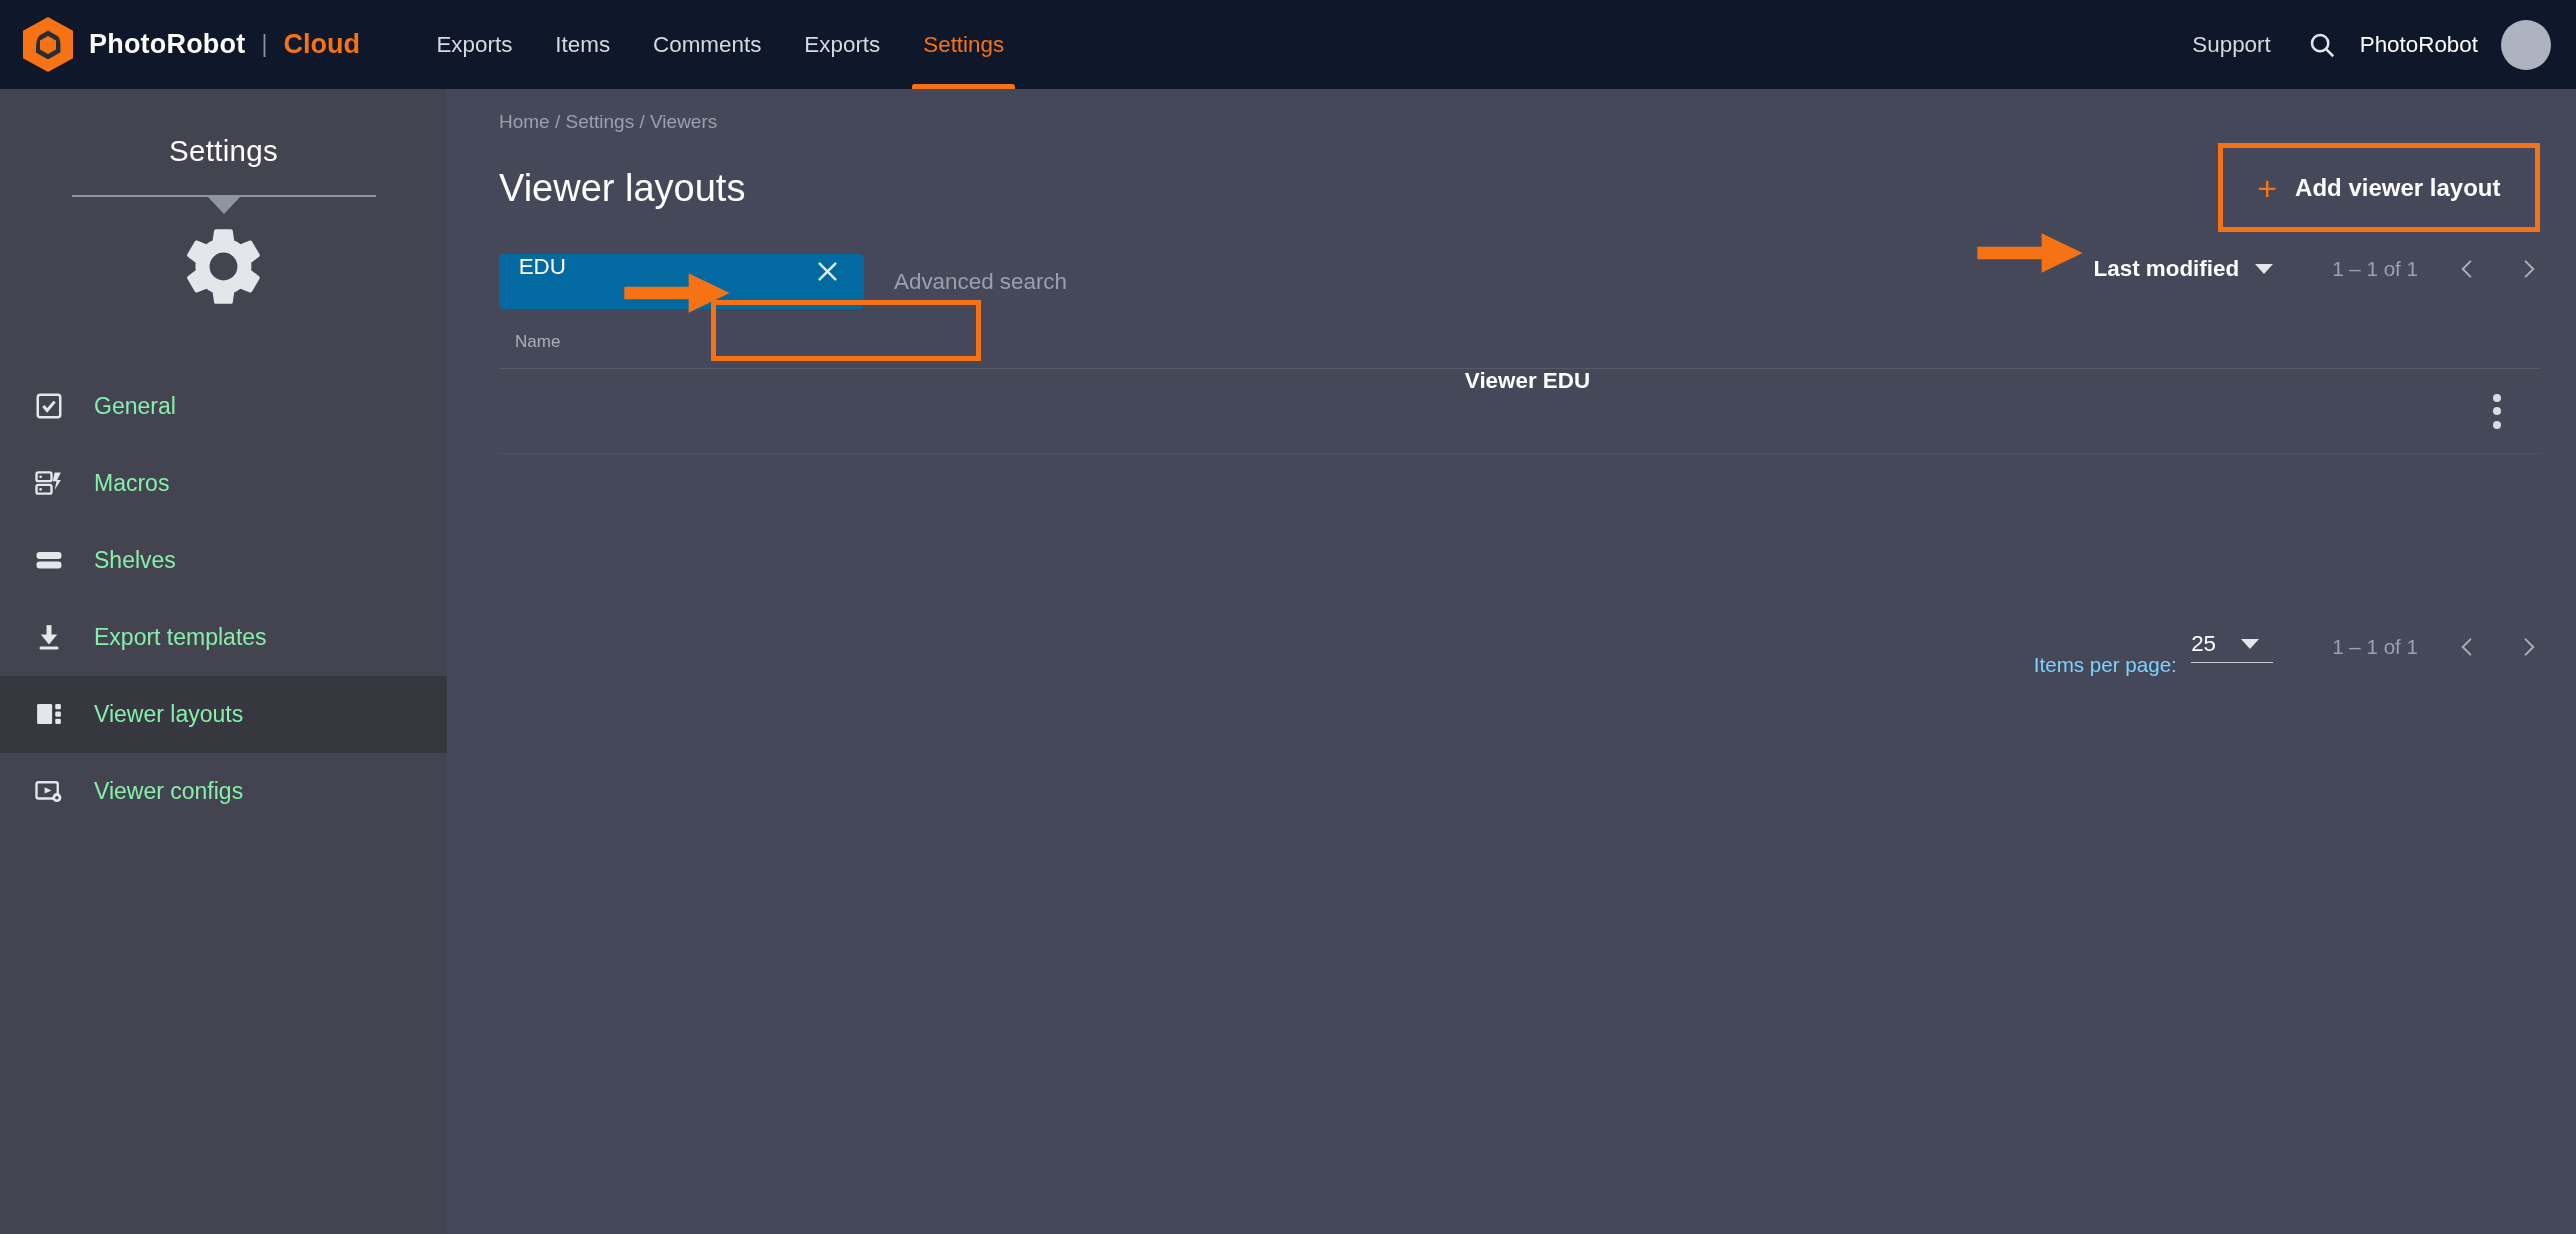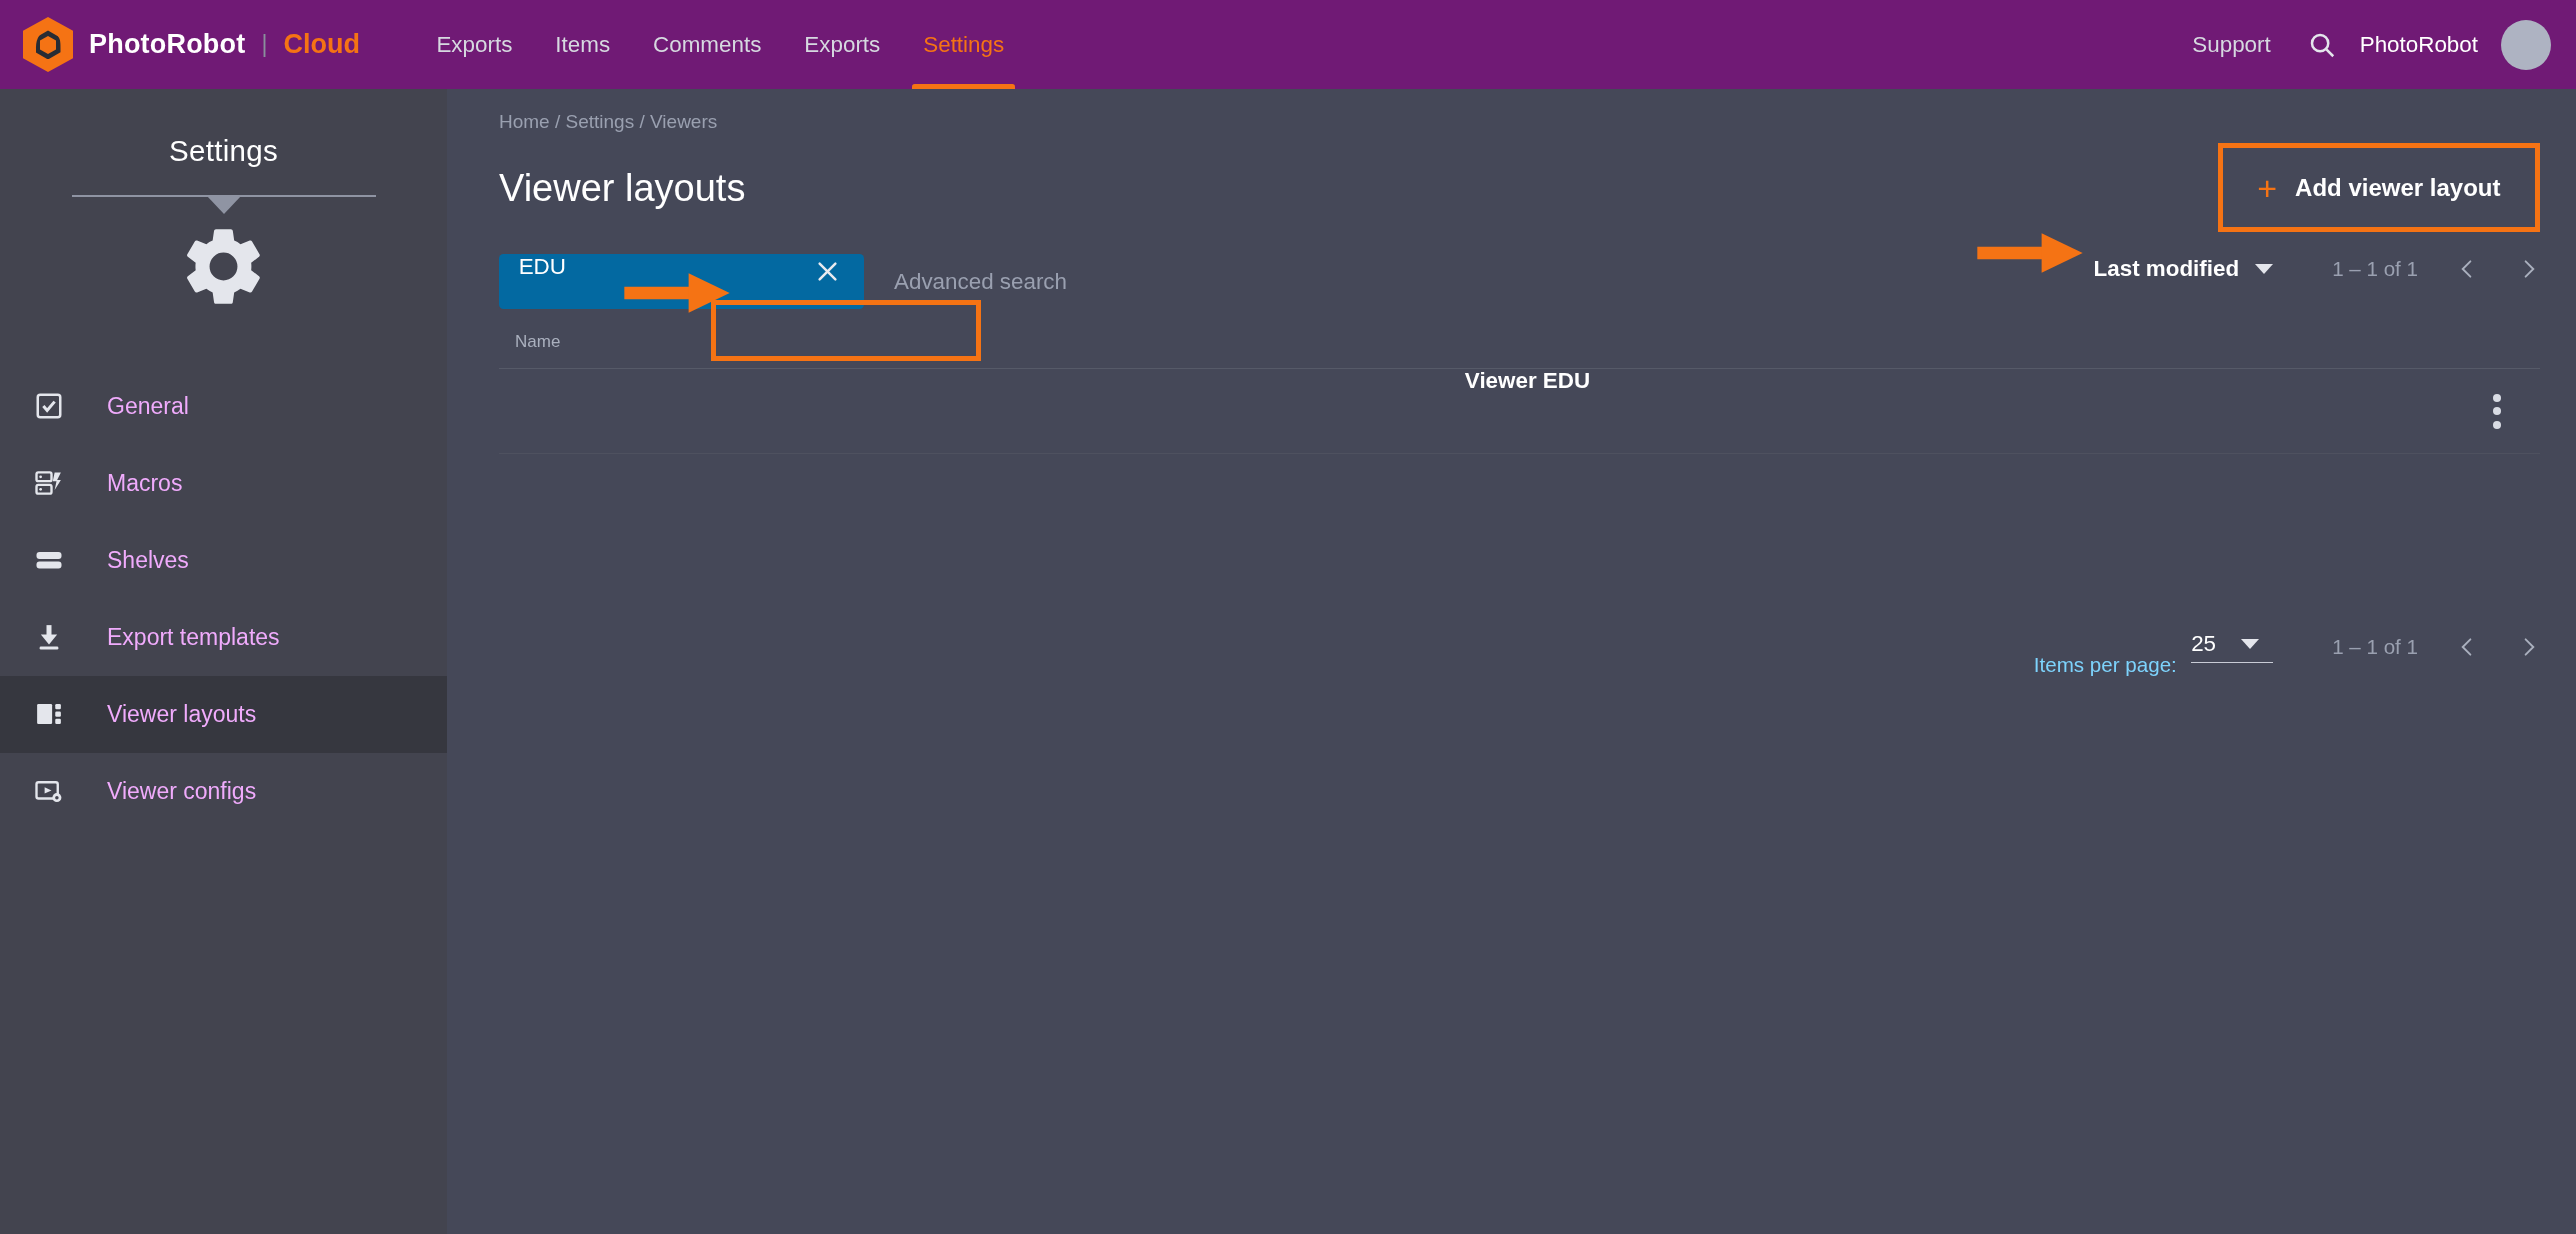--- a/index.html
+++ b/index.html
@@ -7,21 +7,21 @@
     width: 2576px; height: 1234px;
     background: #454858;
     font-family: "Liberation Sans", sans-serif;
     overflow: hidden;
   }
 
   
   .topbar {
     position: absolute; top: 0; left: 0;
     width: 2576px; height: 89px;
-    background: #701a75;
+    background: #0f172a;
     display: flex; align-items: center;
   }
   .brand { display: flex; align-items: center; margin-left: 23px; }
   .logo-mark { width: 50px; height: 55px; position: relative; }
   .hexout {
     position: absolute; inset: 0;
     background: #f57314;
     clip-path: polygon(50% 0%, 100% 25%, 100% 75%, 50% 100%, 0% 75%, 0% 25%);
   }
   .hexin {
@@ -73,21 +73,21 @@
     border-top: 18px solid #8f94a3;
   }
   .side-gear { display: flex; justify-content: center; margin-top: 23px; }
 
   .menu { margin-top: 55px; }
   .menu-item {
     display: flex; align-items: center; height: 77px; padding-left: 34px; cursor: pointer;
   }
   .menu-item.active { background: #36373f; }
   .menu-ico { width: 41px; display: flex; align-items: center; justify-content: flex-start; }
-  .menu-label { margin-left: 32px; color: #f0abfc; font-size: 23px; }
+  .menu-label { margin-left: 19px; color: #86efac; font-size: 23px; }
 
   
   .content { position: absolute; top: 89px; left: 447px; width: 2129px; height: 1145px; }
   .breadcrumb { margin: 21.5px 0 0 52px; color: #9aa0b0; font-size: 19px; }
   .page-title { margin: 34px 0 0 52px; color: #ffffff; font-size: 38px; font-weight: 400; }
 
   .addbtn-wrap {
     position: absolute; right: 36px; top: 54px;
     border: 5.4px solid #f57314; padding: 4.5px;
   }

